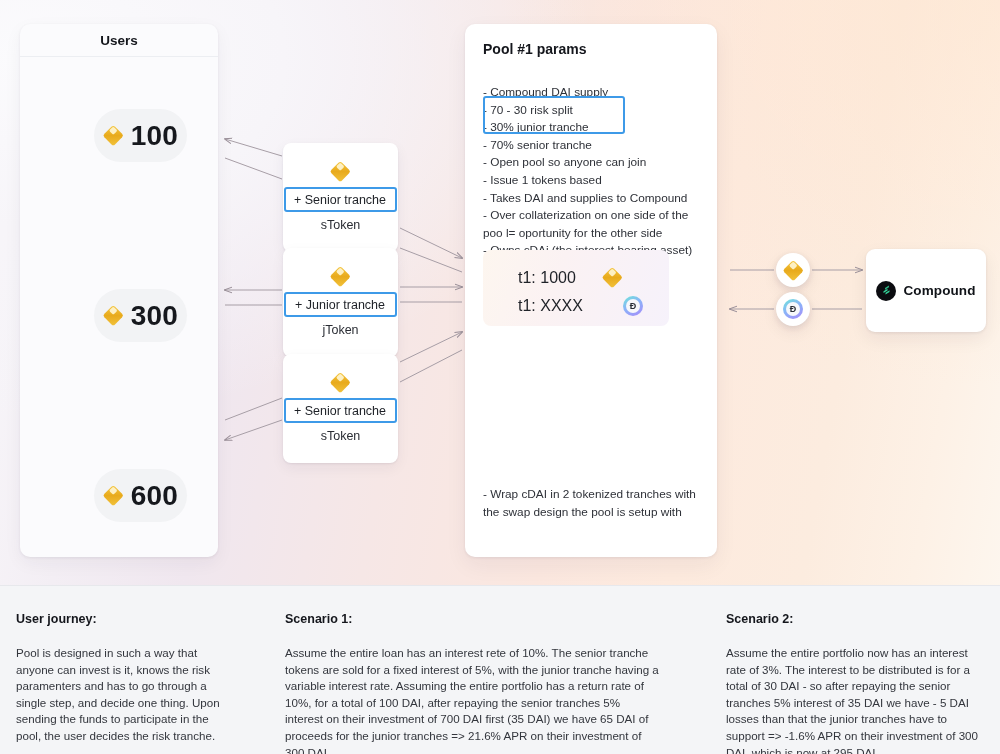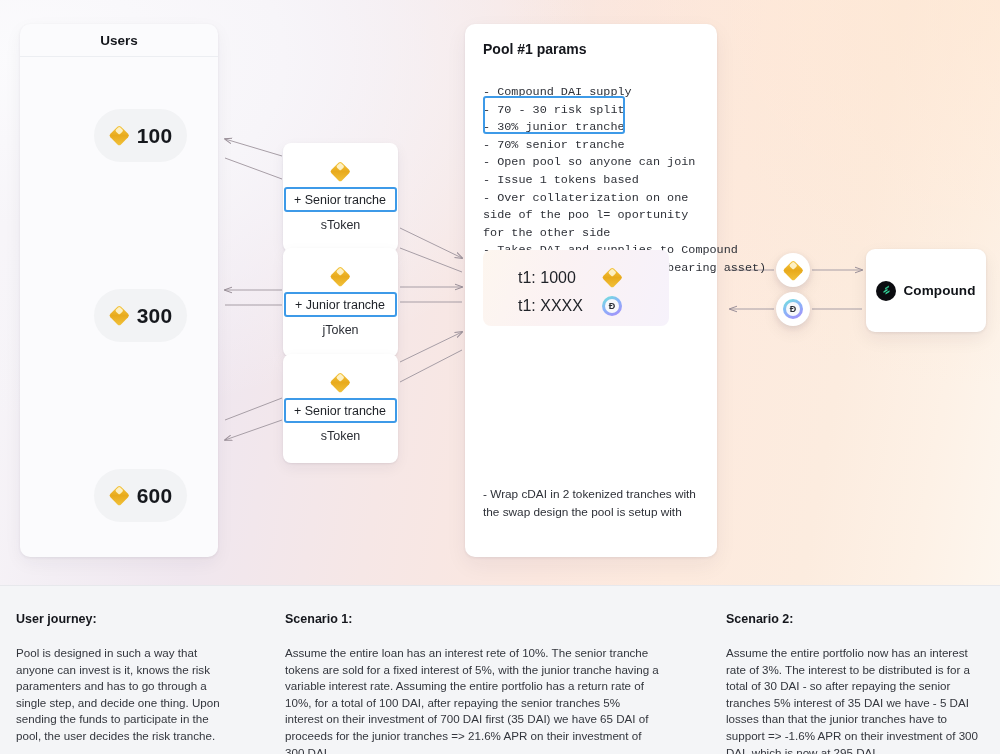--- a/index.html
+++ b/index.html
@@ -48,21 +48,21 @@
   .users-title {
     height: 33px; line-height: 33px; text-align: center;
     font-size: 13.5px; font-weight: bold; color: #14161c;
     border-bottom: 1px solid #eceef2;
   }
   .user-chip {
     position: absolute; left: 74px; width: 93px; height: 53px;
     background: #f2f3f5; border-radius: 27px;
     display: flex; align-items: center; justify-content: center; gap: 7px;
   }
-  .user-chip .amt { font-size: 21px; font-weight: bold; color: #16181d; letter-spacing: .2px; }
+  .user-chip .amt { font-size: 28px; font-weight: bold; color: #16181d; letter-spacing: .2px; }
   .chip-1 { top: 85px; }
   .chip-2 { top: 265px; }
   .chip-3 { top: 445px; }
 
   
   .dai {
     width: 21px; height: 21px; position: relative; flex: 0 0 auto;
   }
   .dai i {
     position: absolute; left: 50%; top: 50%;
@@ -102,37 +102,37 @@
     box-shadow: 0 1px 3px rgba(40,30,60,.08), 0 8px 22px rgba(40,30,60,.06);
   }
   .pool-title {
     position: absolute; left: 18px; top: 17px;
     font-size: 14px; font-weight: bold; color: #14161c;
   }
   .pool-lines {
     position: absolute; left: 18px; top: 60px; width: 226px;
     font-size: 11.8px; line-height: 17.6px; color: #2e3138;
   }
-  .pool-lines .ln { white-space: nowrap; font-family: Liberation Mono, monospace; }
+  .pool-lines .ln { white-space: nowrap; }
   .pool-lines .ln.wrap { white-space: normal; }
   .hl-box {
     position: absolute; left: 483px; top: 96px; width: 142px; height: 38px;
     border: 2.5px solid #3d9ae8; border-radius: 3px; pointer-events: none;
   }
 
   
   .t1-box {
     position: absolute; left: 18px; top: 226px; width: 186px; height: 76px;
     border-radius: 8px;
     background: linear-gradient(110deg,#fdf6ef 0%, #fbf2f3 40%, #f6f2fb 100%);
   }
   .t1-row { position: absolute; left: 35px; display: flex; align-items: center; gap: 0; }
   .t1-row .lbl { font-size: 16px; color: #1f2228; width: 84px; }
   .t1-r1 { top: 17px; }
-  .t1-r2 { top: 46px; }
+  .t1-r2 { top: 46px; gap: 21px; }
 
   
   .cdai {
     width: 20px; height: 20px; border-radius: 50%;
     background: linear-gradient(150deg,#6ee7d8 0%, #8ab4f8 45%, #a78bfa 100%);
     display: flex; align-items: center; justify-content: center; flex: 0 0 auto;
   }
   .cdai span {
     width: 14px; height: 14px; border-radius: 50%;
     background: #f7f8fb; display:flex; align-items:center; justify-content:center;
@@ -270,22 +270,22 @@
   <div class="pool-card">
     <div class="pool-title">Pool #1 params</div>
 
     <div class="pool-lines">
       <div class="ln">- Compound DAI supply</div>
       <div class="ln">- 70 - 30 risk split</div>
       <div class="ln">- 30% junior tranche</div>
       <div class="ln">- 70% senior tranche</div>
       <div class="ln">- Open pool so anyone can join</div>
       <div class="ln">- Issue 1 tokens based</div>
+      <div class="ln">- Takes DAI and supplies to Compound</div>
       <div class="ln wrap">- Over collaterization on one side of the poo l= oportunity for the other side</div>
-      <div class="ln">- Takes DAI and supplies to Compound</div>
       <div class="ln">- Owns cDAi (the interest bearing asset)</div>
     </div>
 
     <div class="t1-box">
       <div class="t1-row t1-r1">
         <span class="lbl">t1: 1000</span>
         <span class="dai">
             <i></i>
           </span>
       </div>

